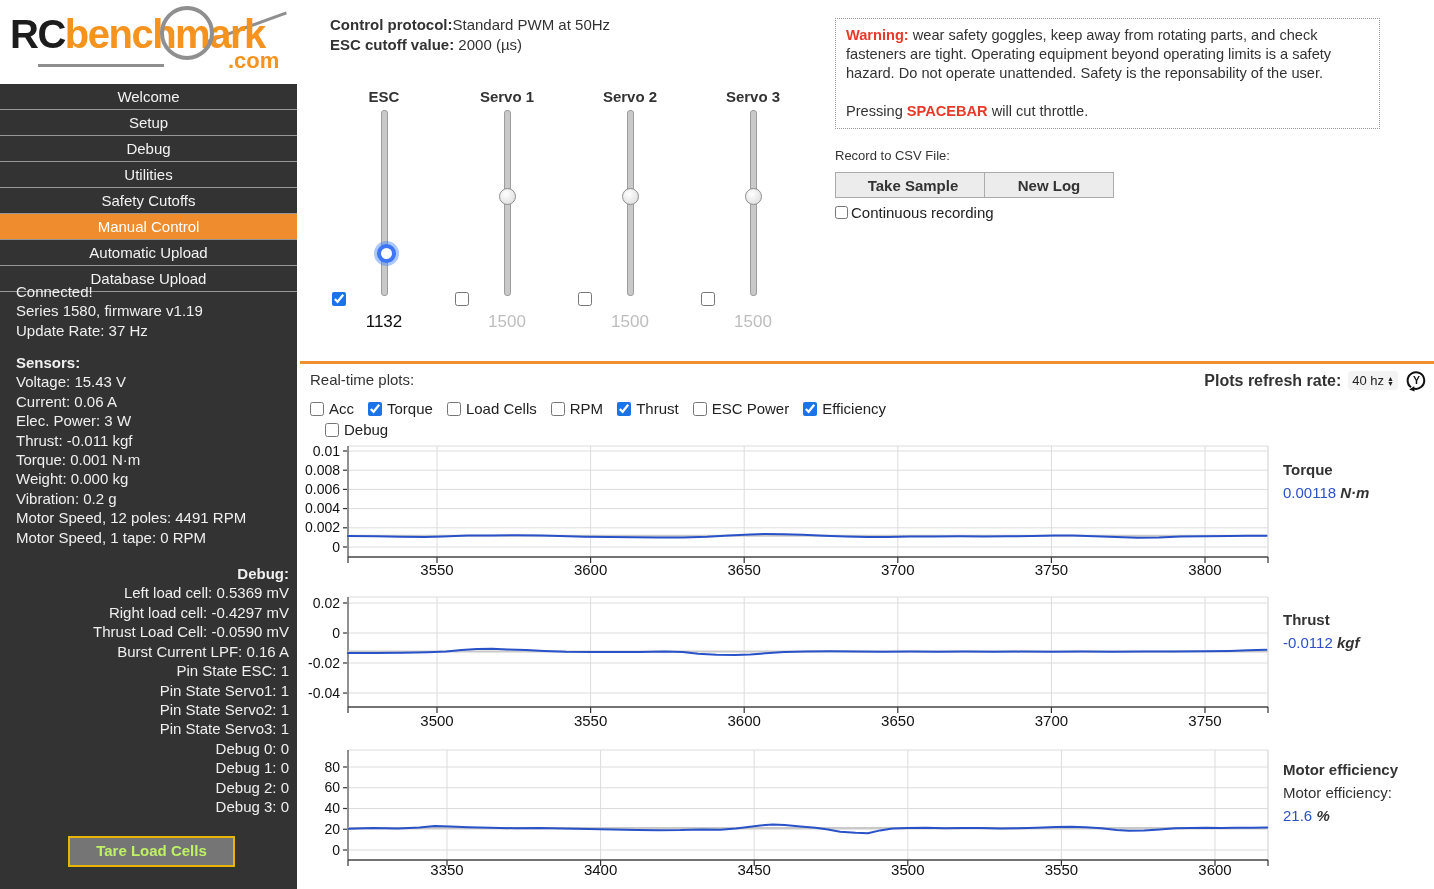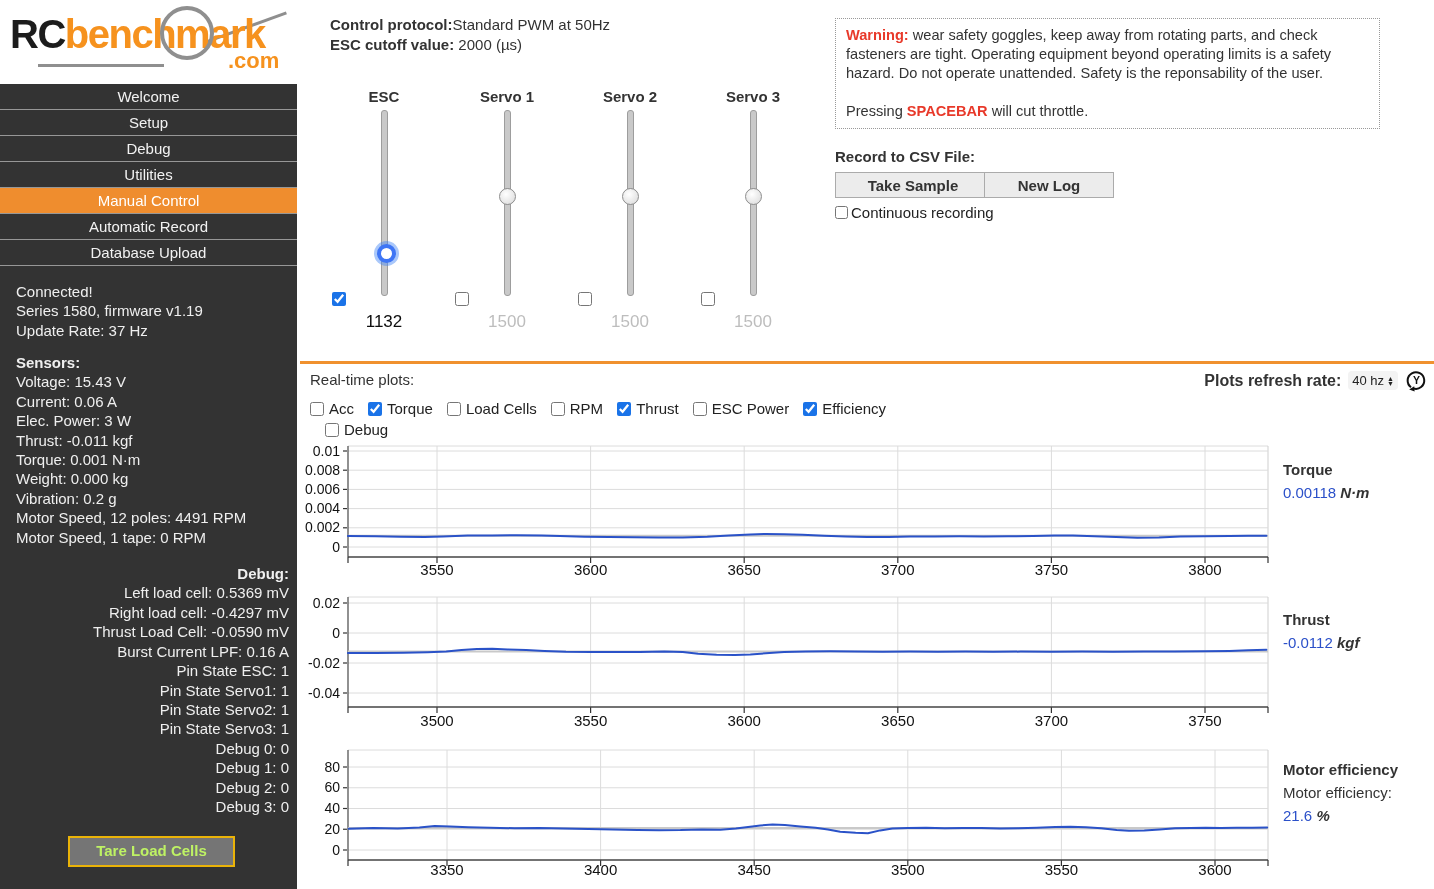--- a/index.html
+++ b/index.html
@@ -47,21 +47,21 @@
   .slider-check{position:absolute;top:204px;left:8px;width:14px;height:14px;accent-color:#1a73e8;margin:0;}
   .slider-value{position:absolute;top:224px;width:100%;text-align:center;font-size:17px;color:#0d0d0d;}
   .slider-value.off{color:#bdbdbd;}
 
   
   .warnbox{position:absolute;left:535px;top:18px;width:523px;border:1px dotted #999;
            padding:7px 10px;font-size:14.6px;line-height:19px;color:#333;}
   .warnbox p{margin:0;}
   .warnbox p + p{margin-top:19px;}
   .red{color:#e8392a;font-weight:bold;}
-  .rec-title{position:absolute;left:535px;top:148px;font-weight:bold;font-size:15px;}
+  .rec-title{position:absolute;left:535px;top:148px;font-weight:normal;font-size:13px;}
   .btn{position:absolute;top:172px;height:26px;background:#ececec;border:1px solid #ababab;
        font-family:"Liberation Sans",sans-serif;font-weight:bold;font-size:15px;color:#333;cursor:pointer;}
   .btn.take{left:535px;width:156px;}
   .btn.newlog{left:684px;width:130px;}
   .cont-row{position:absolute;left:535px;top:204px;font-size:15px;color:#222;display:flex;align-items:center;}
   .cont-row input{width:13px;height:13px;margin:0 3px 0 0;accent-color:#1a73e8;}
 
   
   .divider{position:absolute;left:0;top:361px;width:1134px;height:3px;background:#f0912f;}
   .plots-title{position:absolute;left:10px;top:371px;font-size:15px;color:#333;}
@@ -94,22 +94,23 @@
       <div class="logo-line-right"></div>
       <div class="logo"><span class="blk">RC</span><span class="org">benchm</span><span class="org">ark</span></div>
       <div class="logo-circle"></div>
       <div class="logo-com">.com</div>
     </div>
     <div class="menu" id="menu">
         <div class="menu-item">Welcome</div>
         <div class="menu-item">Setup</div>
         <div class="menu-item">Debug</div>
         <div class="menu-item">Utilities</div>
+        <div class="menu-item">Safety Cutoffs</div>
         <div class="menu-item active">Manual Control</div>
-        <div class="menu-item">Automatic Record</div>
+        <div class="menu-item">Automatic Upload</div>
         <div class="menu-item">Database Upload</div>
       </div>
 
     <div class="side-text">
       <div class="status-clip" id="status-lines">
           <div>Connected!</div>
           <div>Series 1580, firmware v1.19</div>
           <div>Update Rate: 37 Hz</div>
         </div>
       <div class="sensors-block">

